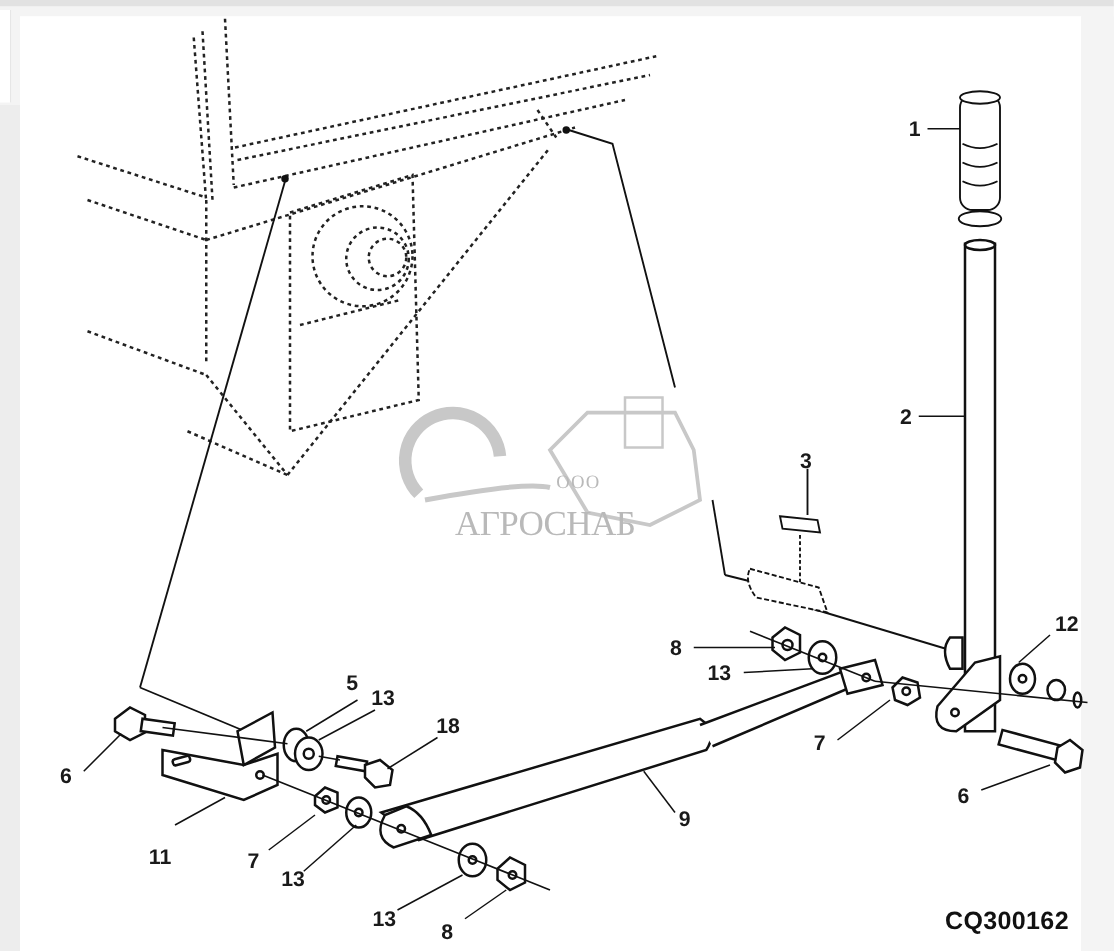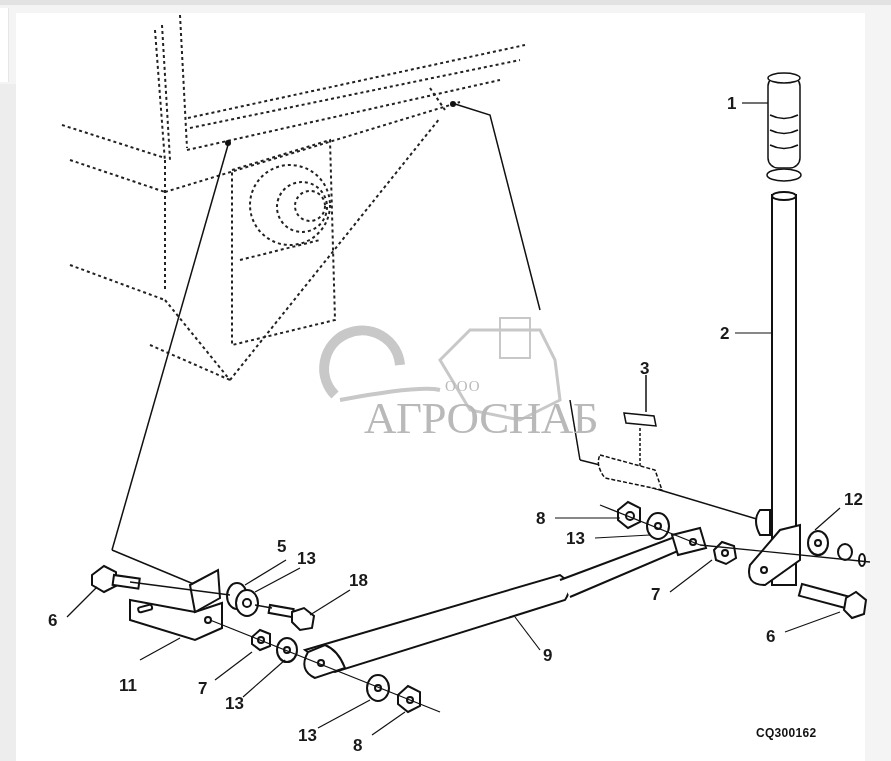--- a/index.html
+++ b/index.html
@@ -17,24 +17,24 @@
       background: #ffffff;
     }
     .rightgutter { position: absolute; left: 865px; top: 13px; width: 26px; height: 748px; background: #f4f4f4; }
     svg.drawing { position: absolute; left: 0; top: 0; width: 891px; height: 761px; }
     .callout {
       position: absolute; font-weight: bold; font-size: 17px; color: #1a1a1a;
       line-height: 1; white-space: nowrap;
     }
     .figure-code {
       position: absolute; left: 756px; top: 726px;
-      font-weight: bold; font-size: 12px; color: #111; letter-spacing: 0.3px;
+      font-weight: bold; font-size: 20px; color: #111; letter-spacing: 0.3px;
     }
     .wm-ooo { position: absolute; left: 445px; top: 378px; font-size: 15px; color: #b9b9b9; font-family: "Liberation Serif", serif; letter-spacing: 1px; }
-    .wm-name { position: absolute; left: 364px; top: 392px; font-size: 45px; color: #b9b9b9; font-family: "Liberation Serif", serif; letter-spacing: -0.5px; }
+    .wm-name { position: absolute; left: 364px; top: 404px; font-size: 28px; color: #b9b9b9; font-family: "Liberation Serif", serif; letter-spacing: -0.5px; }
   </style>
 </head>
 <body>
 
 <div class="topbar"></div>
 <div class="leftpanel"></div>
 <div class="leftstrip"></div>
 <div class="sheet"></div>
 <div class="rightgutter"></div>
 

